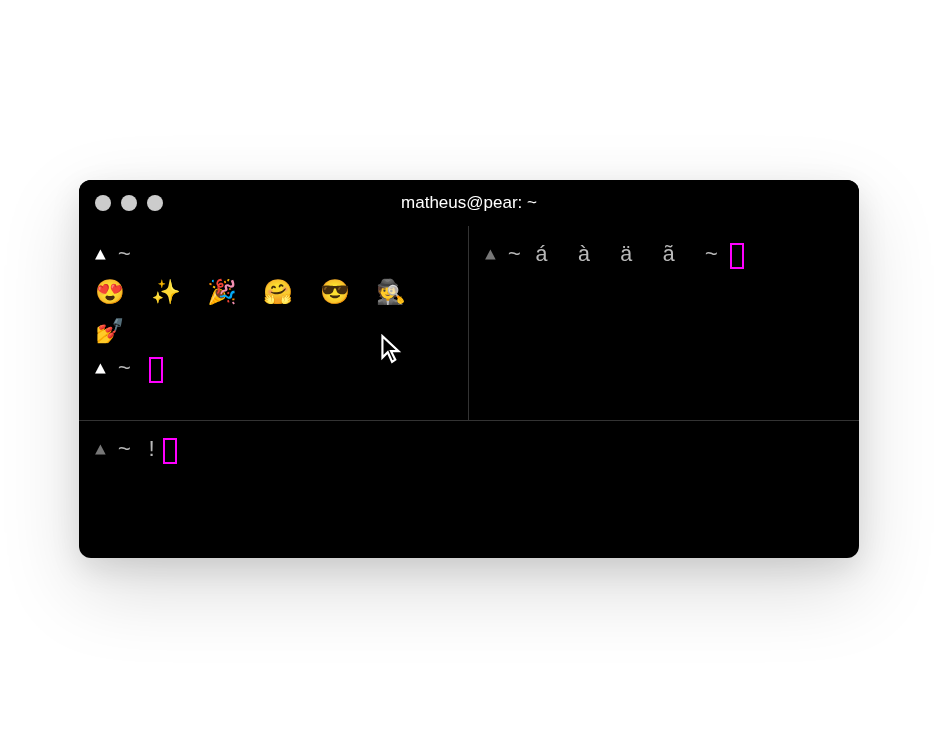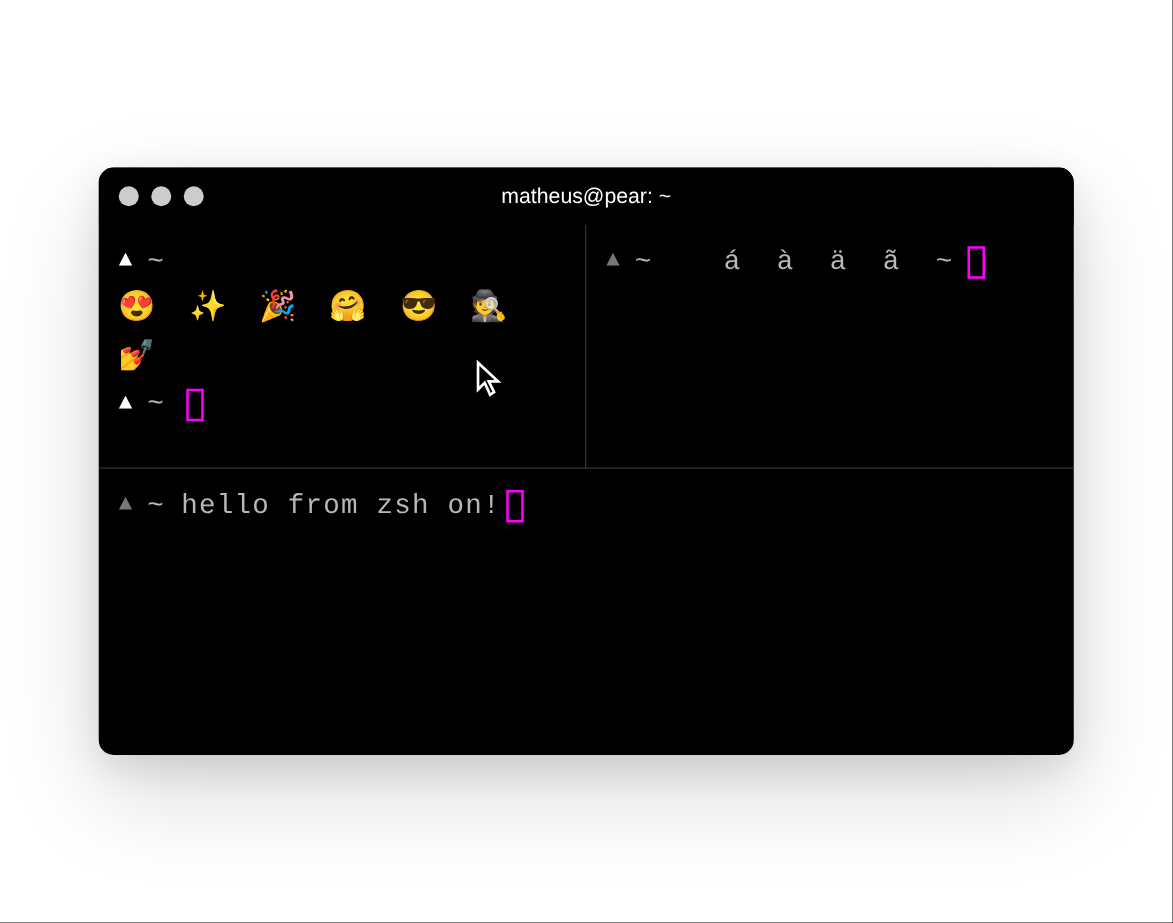--- a/index.html
+++ b/index.html
@@ -11,21 +11,21 @@
       width: 938px;
       height: 738px;
       background: #ffffff;
       display: flex;
       align-items: center;
       justify-content: center;
       font-family: 'Menlo', 'Monaco', 'Courier New', monospace;
     }
     .terminal-window {
       width: 780px;
-      height: 470px;
+      height: 378px;
       background: #000000;
       border-radius: 12px;
       overflow: hidden;
       box-shadow: 0 30px 80px rgba(0,0,0,0.15), 0 10px 30px rgba(0,0,0,0.1);
       display: flex;
       flex-direction: column;
     }
     .titlebar {
       height: 46px;
       background: #000000;
@@ -127,21 +127,20 @@
       width: 24px;
       height: 30px;
     }
     .apple-logo {
       display: inline-block;
       font-size: 20px;
       vertical-align: middle;
     }
     .accent-chars {
       letter-spacing: 8px;
-      margin-left: 44px;
     }
   </style>
 </head>
 <body>
 
 <div class="terminal-window">
   <div class="titlebar">
     <div class="window-buttons">
       <div class="window-button"></div>
       <div class="window-button"></div>
@@ -176,20 +175,19 @@
         <span class="tilde">~</span>
         <span class="command-text accent-chars">á à ä ã ~</span>
         <span class="cursor-box"></span>
       </div>
     </div>
 
     <div class="pane pane-bottom">
       <div class="line">
         <span class="prompt-triangle dim">▲</span>
         <span class="tilde">~</span>
-        <span class="command-text">hello from zsh on </span>
         <span class="apple-logo"></span>
         <span class="command-text">!</span>
         <span class="cursor-box"></span>
       </div>
     </div>
   </div>
 </div>
 
 </body></html>

